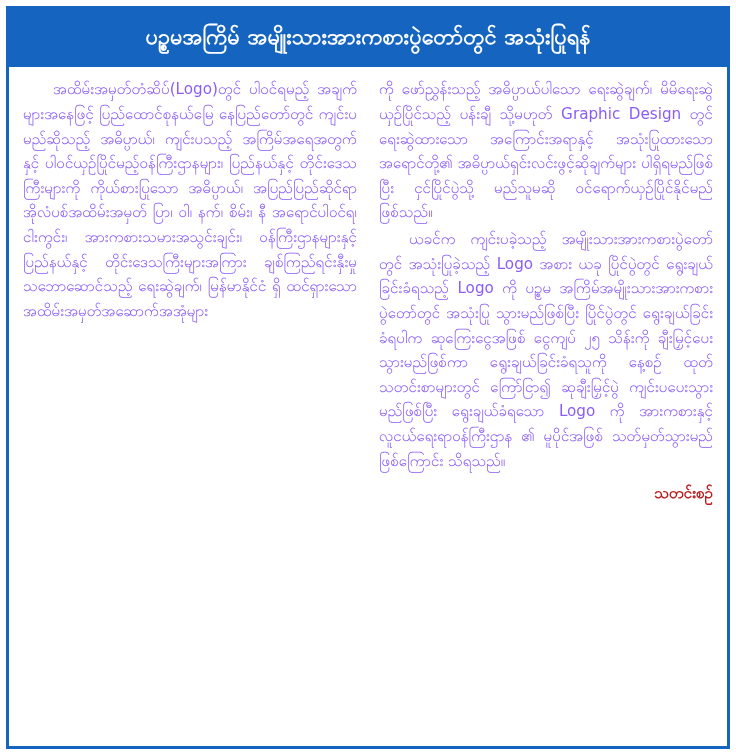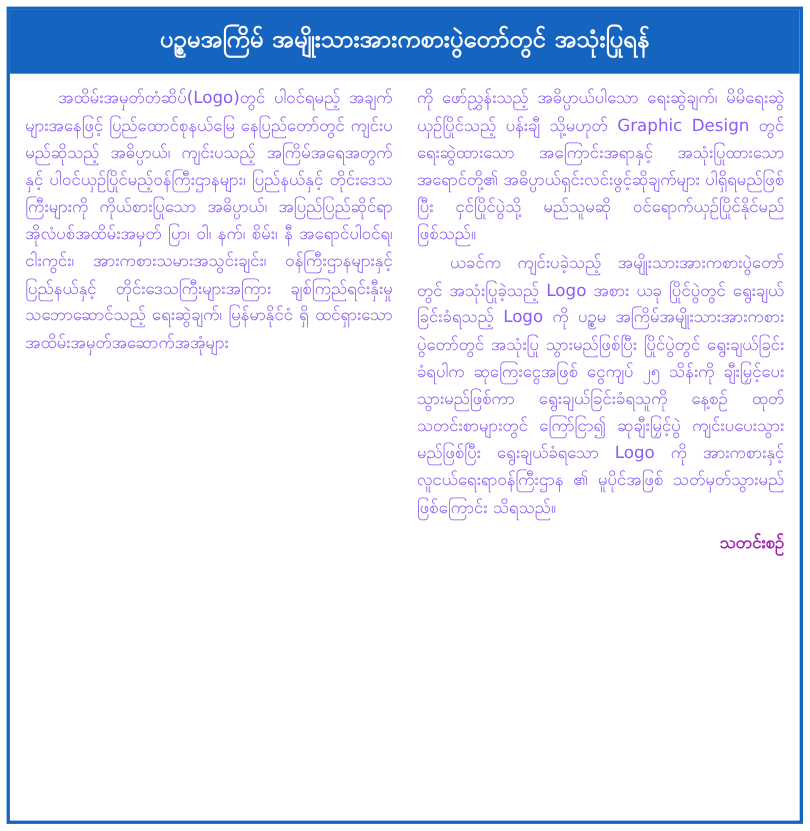--- a/index.html
+++ b/index.html
@@ -75,21 +75,21 @@
     line-height: 1.62;
     color: #111111;
     text-align: center;
     margin: 0 0 2px 0;
     font-weight: bold;
     letter-spacing: 2px;
   }
   .byline {
     font-size: 15.2px;
     line-height: 1.62;
-    color: #a21caf;
+    color: #b91c1c;
     text-align: right;
     margin-top: 6px;
     font-weight: bold;
   }
   .spacer {
     flex: 1;
   }
 </style>
 </head>
 <body>

